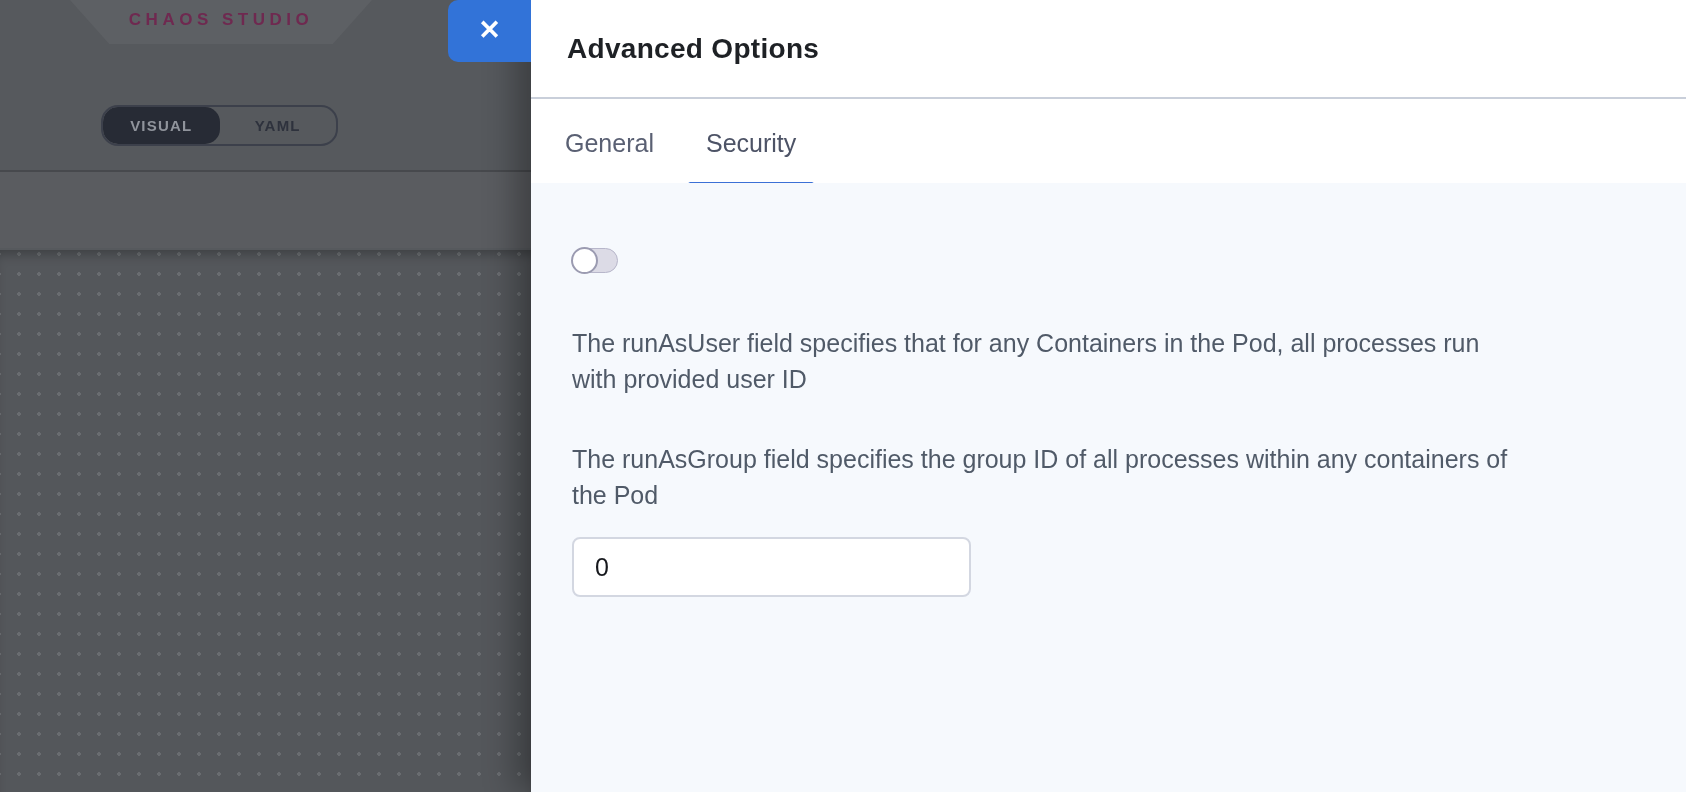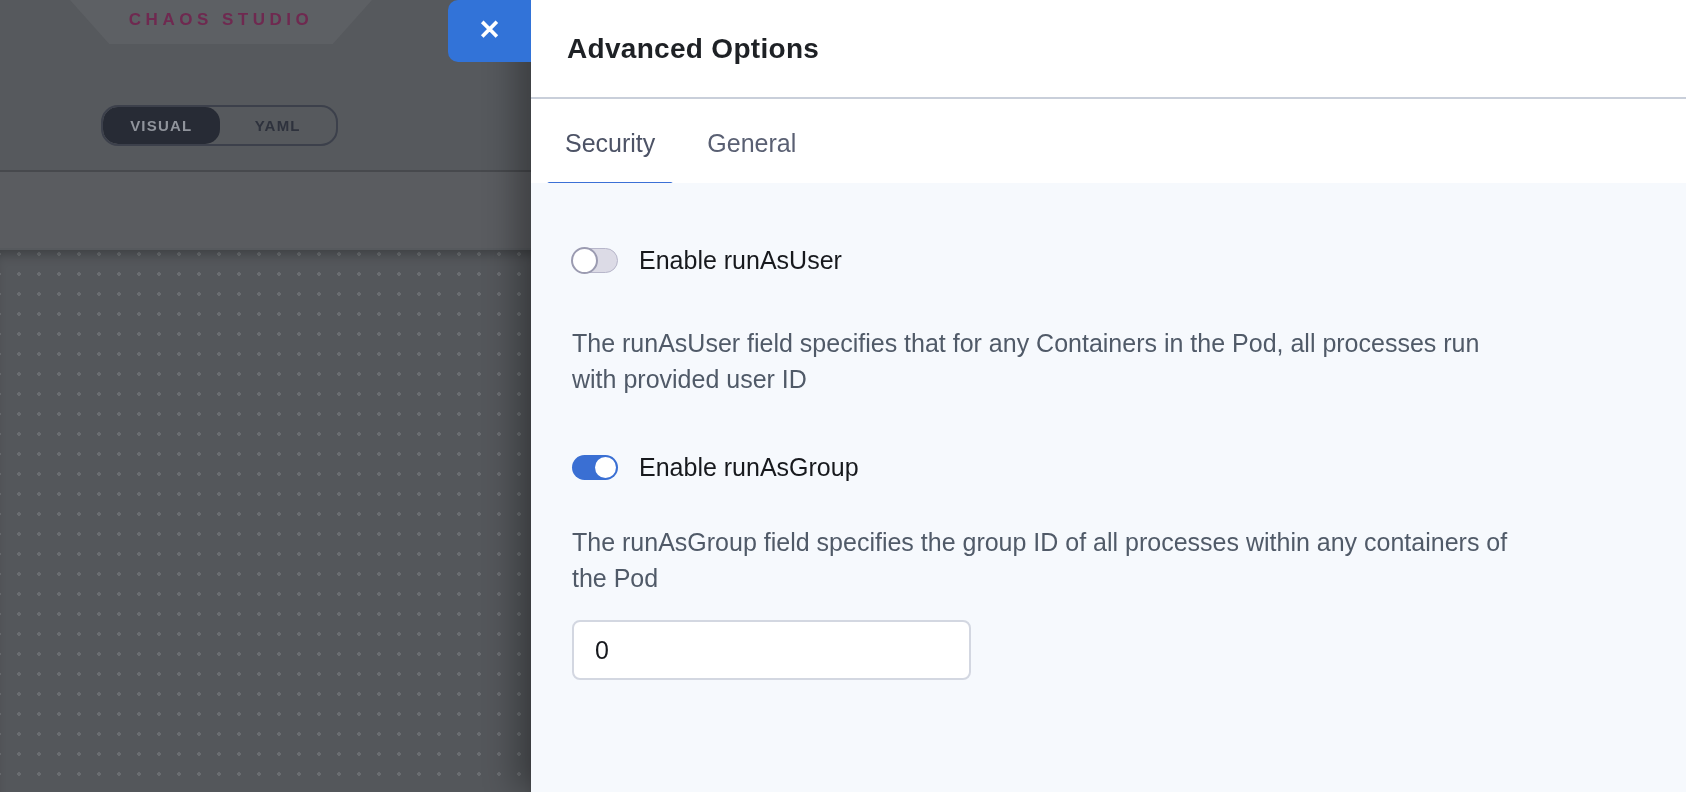--- a/index.html
+++ b/index.html
@@ -124,40 +124,33 @@
   <span>✕</span>
 </button>
 
 <div class="drawer">
 
   <div class="drawer-header">
     <div class="drawer-title">Advanced Options</div>
   </div>
 
   <div class="tabs-row">
+    <div class="tab">General</div>
     <div class="tab active">Security</div>
-    <div class="tab">General</div>
   </div>
 
   <div class="drawer-content">
 
     <div class="toggle-row">
       <div class="toggle off" role="switch" aria-checked="false">
         <div class="knob"></div>
       </div>
-      <div class="toggle-label">Enable runAsUser</div>
     </div>
 
     <div class="desc desc-1">The runAsUser field specifies that for any Containers in the Pod, all processes run with provided user ID</div>
 
-    <div class="toggle-row row-2">
-      <div class="toggle on" role="switch" aria-checked="true">
-        <div class="knob"></div>
-      </div>
-      <div class="toggle-label">Enable runAsGroup</div>
-    </div>
 
     <div class="desc desc-2">The runAsGroup field specifies the group ID of all processes within any containers of the Pod</div>
 
     <input class="group-input" type="text" value="0" style="">
 
   </div>
 </div>
 
 </body></html>

